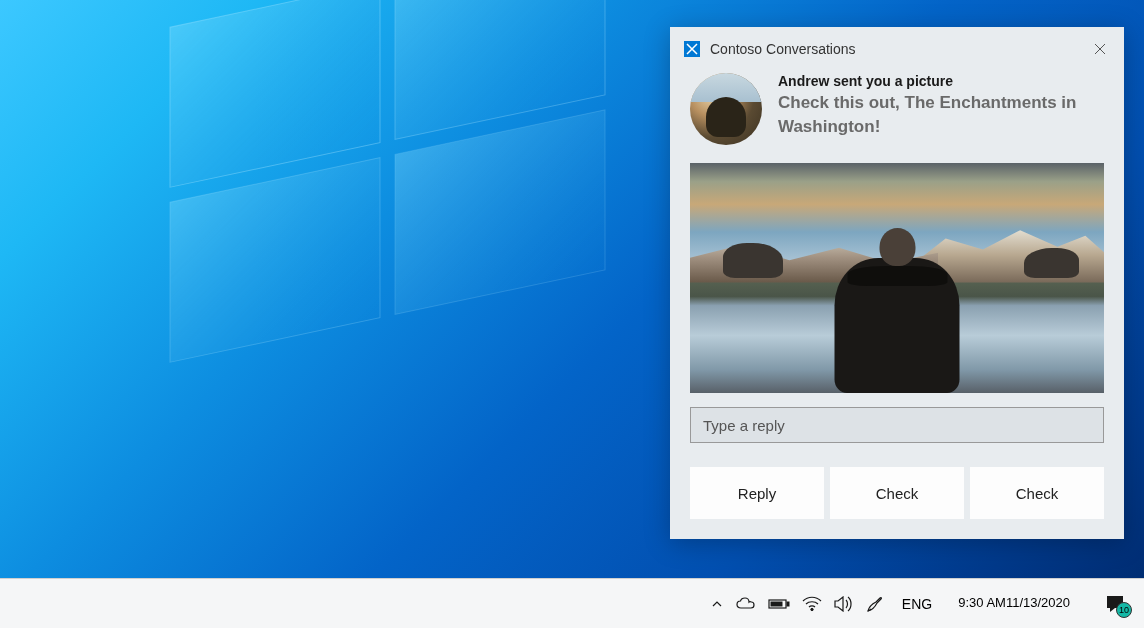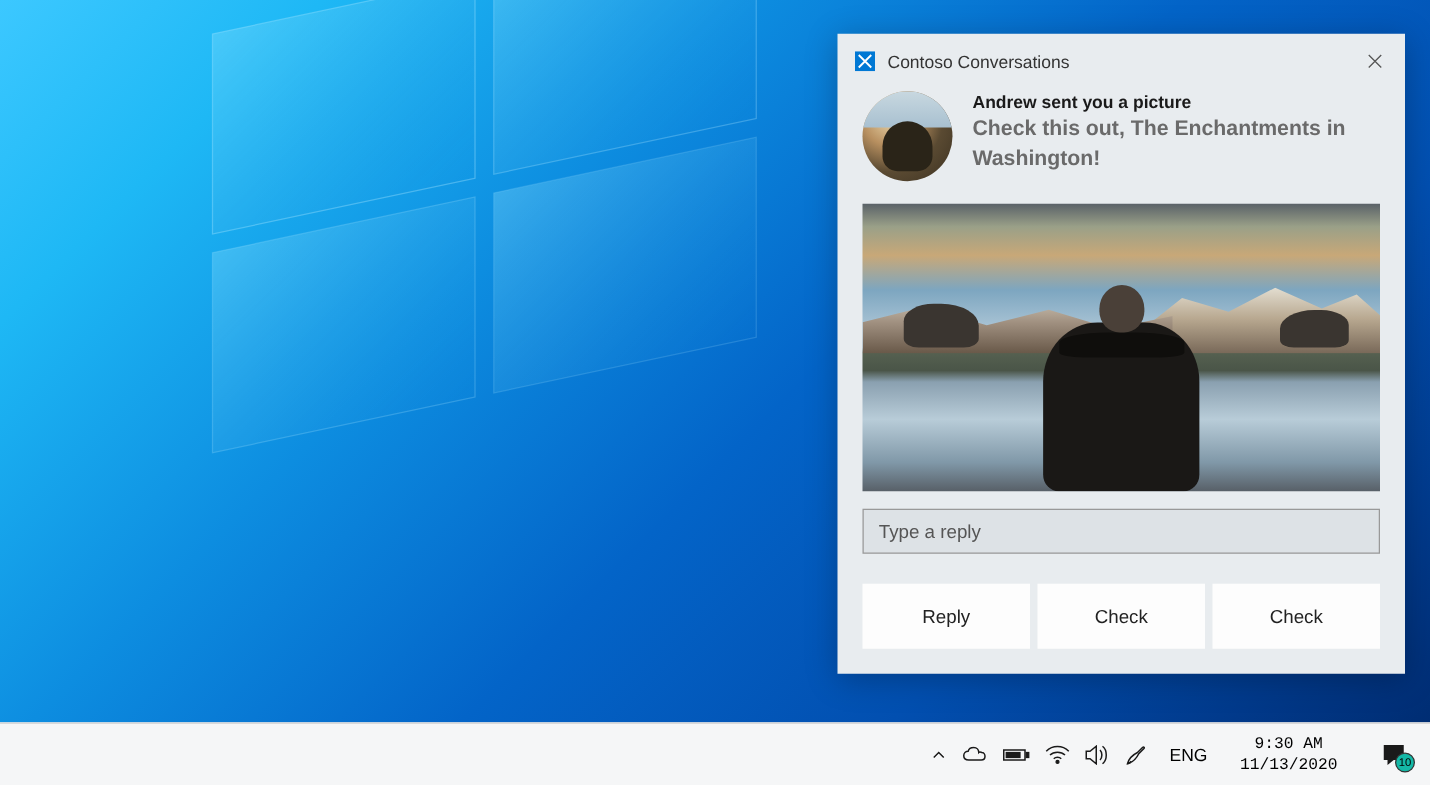--- a/index.html
+++ b/index.html
@@ -331,28 +331,26 @@
     }
     
     .lang {
       font-size: 14px;
       padding: 0 6px;
       cursor: pointer;
     }
     
     .datetime {
       display: flex;
-      flex-direction: column;
       align-items: center;
       justify-content: center;
       font-size: 13px;
       line-height: 1.3;
       padding: 0 8px;
       cursor: pointer;
-      font-family: Liberation Mono, monospace;
     }
     
     .action-center {
       width: 34px;
       height: 34px;
       display: flex;
       align-items: center;
       justify-content: center;
       position: relative;
       margin-left: 8px;

